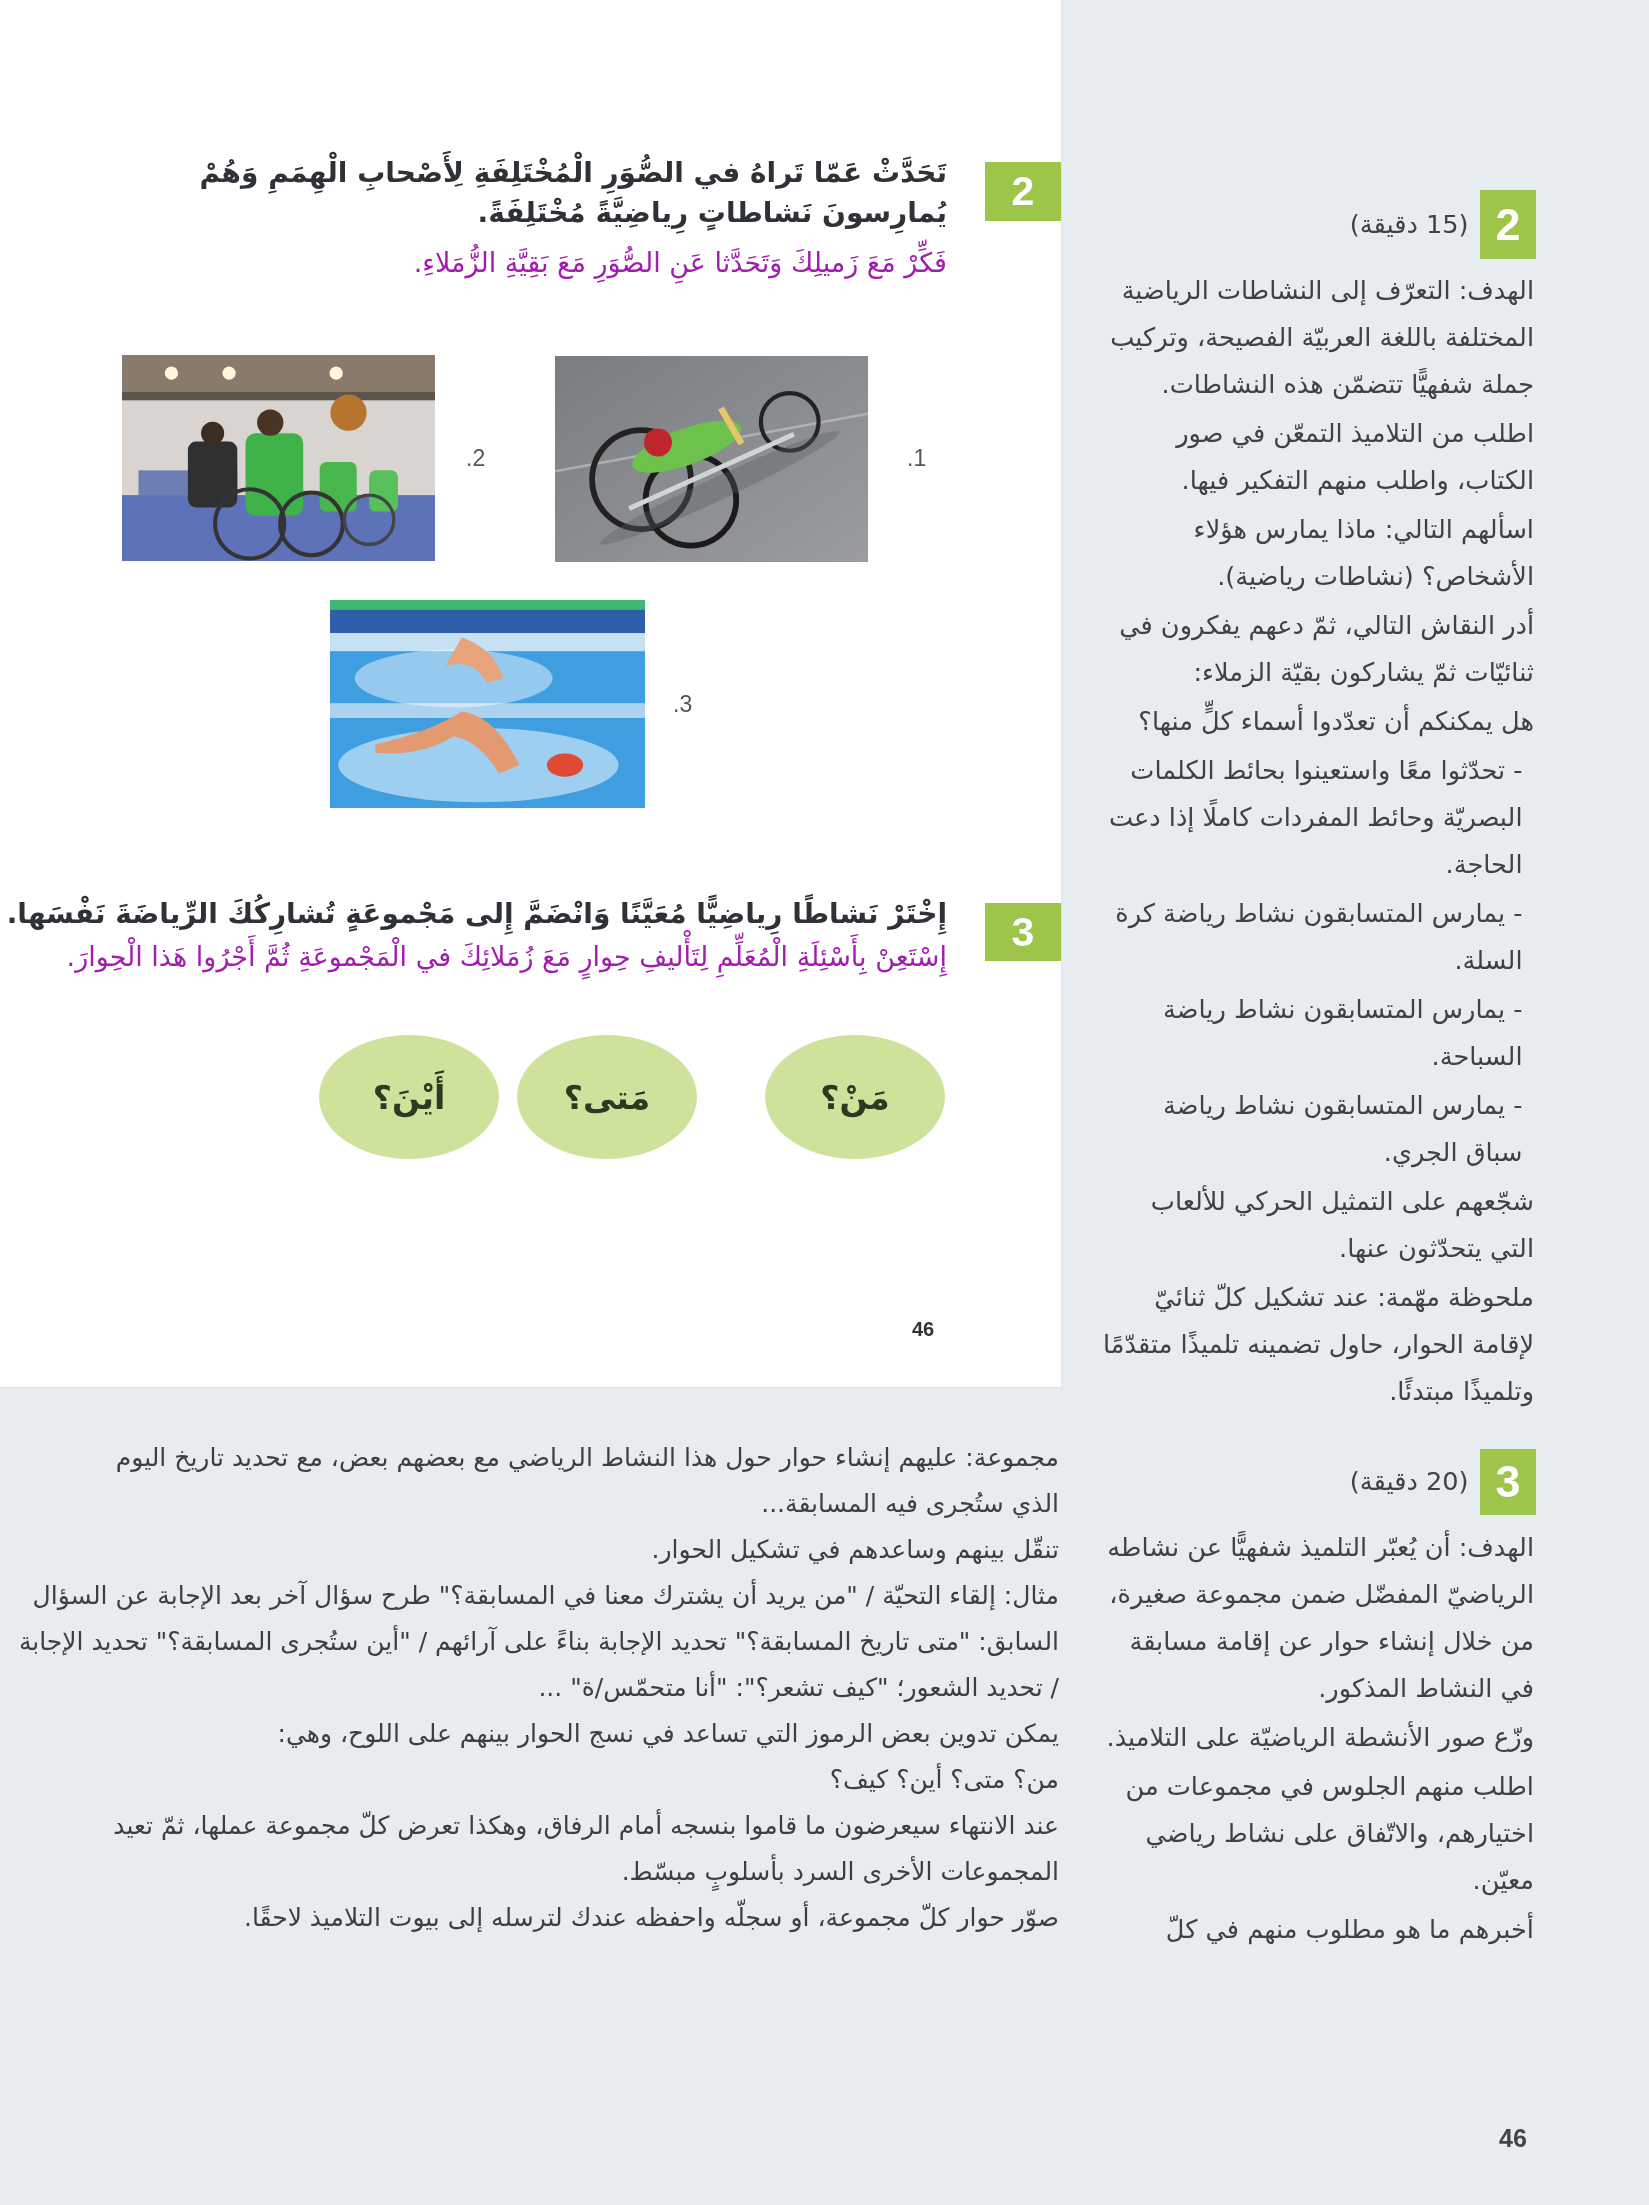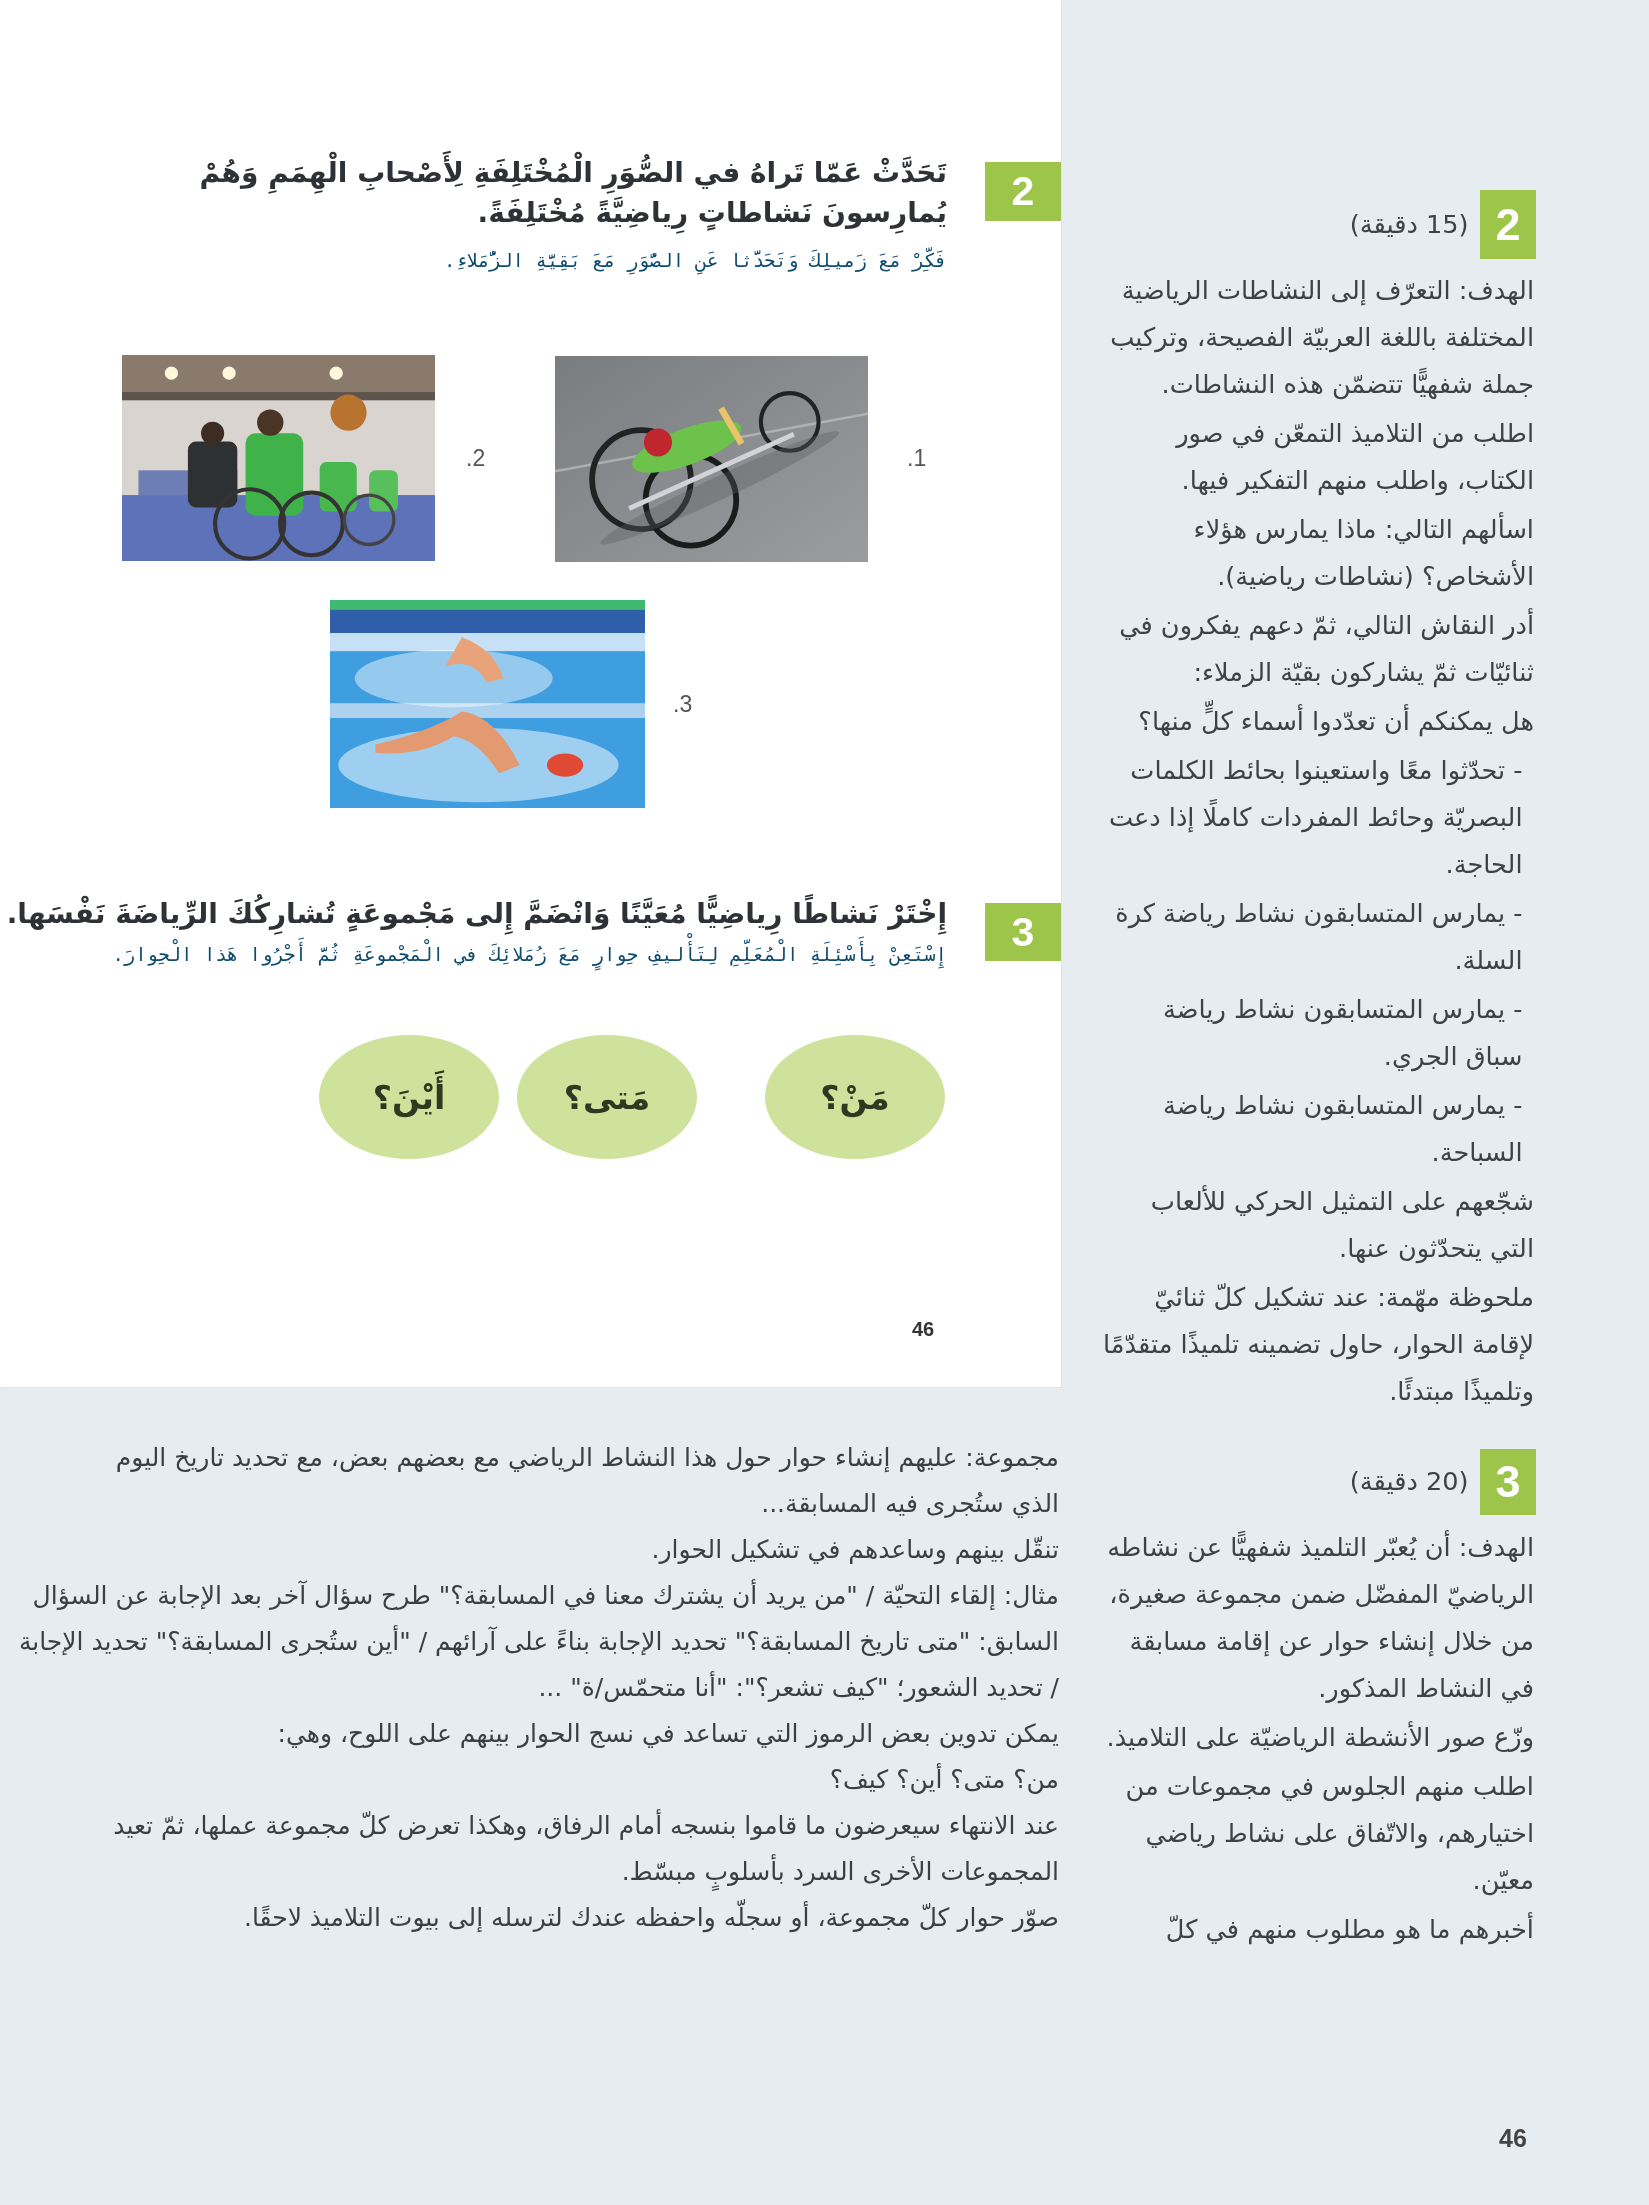--- a/index.html
+++ b/index.html
@@ -28,23 +28,22 @@
   }
   .ex-badge { width: 76px; height: 59px; font-size: 41px; }
   .ex-title {
     position: absolute;
     font-family: "DejaVu Sans", sans-serif;
     font-weight: bold; font-size: 28px; line-height: 40px;
     color: #2e3236; text-align: right;
   }
   .ex-sub {
     position: absolute;
-    font-size: 19px; line-height: 33px; color: #0c4a6e; text-align: right;
+    font-size: 27px; line-height: 33px; color: #a21caf; text-align: right;
     white-space: nowrap;
-    font-family: Liberation Mono, monospace;
   }
   .photo {
     position: absolute; overflow: hidden;
   }
   .photo svg { width: 100%; height: 100%; display: block; }
   .photo-num {
     position: absolute; font-family: "Liberation Sans", sans-serif;
     font-size: 23px; color: #555; direction: ltr;
   }
   .oval {
@@ -182,22 +181,22 @@
     </div>
     <span class="tg-time">(15 دقيقة)</span>
   </div>
   <p class="tg-p">الهدف: التعرّف إلى النشاطات الرياضية المختلفة باللغة العربيّة الفصيحة، وتركيب جملة شفهيًّا تتضمّن هذه النشاطات.</p>
   <p class="tg-p">اطلب من التلاميذ التمعّن في صور الكتاب، واطلب منهم التفكير فيها.</p>
   <p class="tg-p">اسألهم التالي: ماذا يمارس هؤلاء الأشخاص؟ (نشاطات رياضية).</p>
   <p class="tg-p">أدر النقاش التالي، ثمّ دعهم يفكرون في ثنائيّات ثمّ يشاركون بقيّة الزملاء:</p>
   <p class="tg-p">هل يمكنكم أن تعدّدوا أسماء كلٍّ منها؟</p>
   <p class="tg-p tg-bullet" style="padding-right:11.5px;">- تحدّثوا معًا واستعينوا بحائط الكلمات البصريّة وحائط المفردات كاملًا إذا دعت الحاجة.</p>
   <p class="tg-p tg-bullet" style="padding-right:11.5px;">- يمارس المتسابقون نشاط رياضة كرة السلة.</p>
+  <p class="tg-p tg-bullet" style="padding-right:11.5px;">- يمارس المتسابقون نشاط رياضة السباحة.</p>
   <p class="tg-p tg-bullet" style="padding-right:11.5px;">- يمارس المتسابقون نشاط رياضة سباق الجري.</p>
-  <p class="tg-p tg-bullet" style="padding-right:11.5px;">- يمارس المتسابقون نشاط رياضة السباحة.</p>
   <p class="tg-p">شجّعهم على التمثيل الحركي للألعاب التي يتحدّثون عنها.</p>
   <p class="tg-p">ملحوظة مهّمة: عند تشكيل كلّ ثنائيّ لإقامة الحوار، حاول تضمينه تلميذًا متقدّمًا وتلميذًا مبتدئًا.</p>
 
   <div class="tg-gap"></div>
 
   <div class="tg-head tg-head3">
     <div class="badge tg-badge">
       <span>3</span>
     </div>
     <span class="tg-time">(20 دقيقة)</span>

